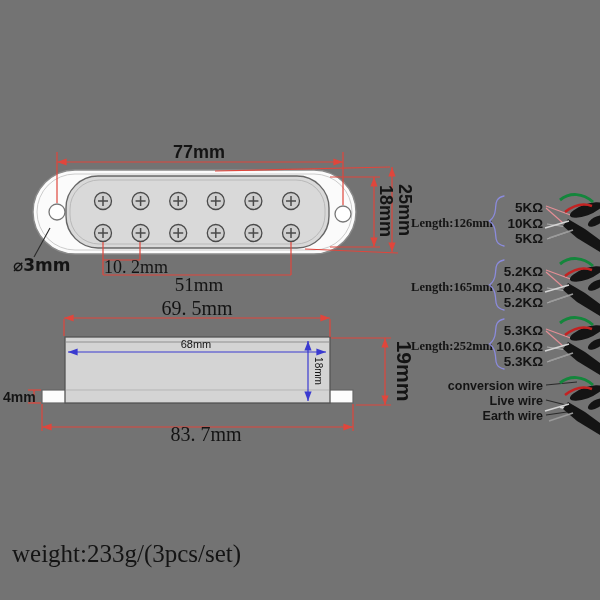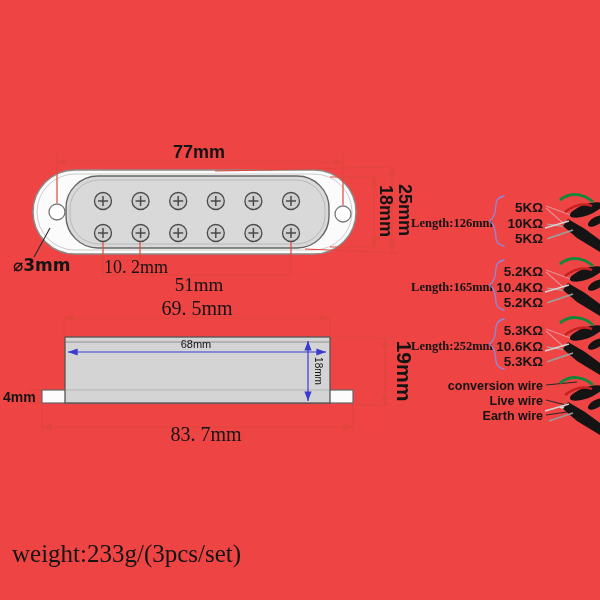--- a/index.html
+++ b/index.html
@@ -1,16 +1,16 @@
 <!DOCTYPE html>
 <html><head>
 <meta charset="utf-8">
 <style>
   html,body{margin:0;padding:0;background:#fff;}
-  .stage{position:relative;width:600px;height:600px;background:#ef4444;overflow:hidden;
+  .stage{position:relative;width:600px;height:600px;background:#737373;overflow:hidden;
          font-family:"Liberation Sans",sans-serif;}
   svg text{fill:#141414;}
   .ds18{font:700 18px "Liberation Sans",sans-serif;}
   .ds21{font:700 21px "Liberation Sans",sans-serif;}
   .ds14{font:700 14px "Liberation Sans",sans-serif;}
   .ds11{font:400 11px "Liberation Sans",sans-serif;}
   .ds10{font:400 10px "Liberation Sans",sans-serif;}
   .sf18{font:400 18px "Liberation Serif",serif;}
   .sf19{font:400 19px "Liberation Serif",serif;}
   .sf20{font:400 20px "Liberation Serif",serif;}

